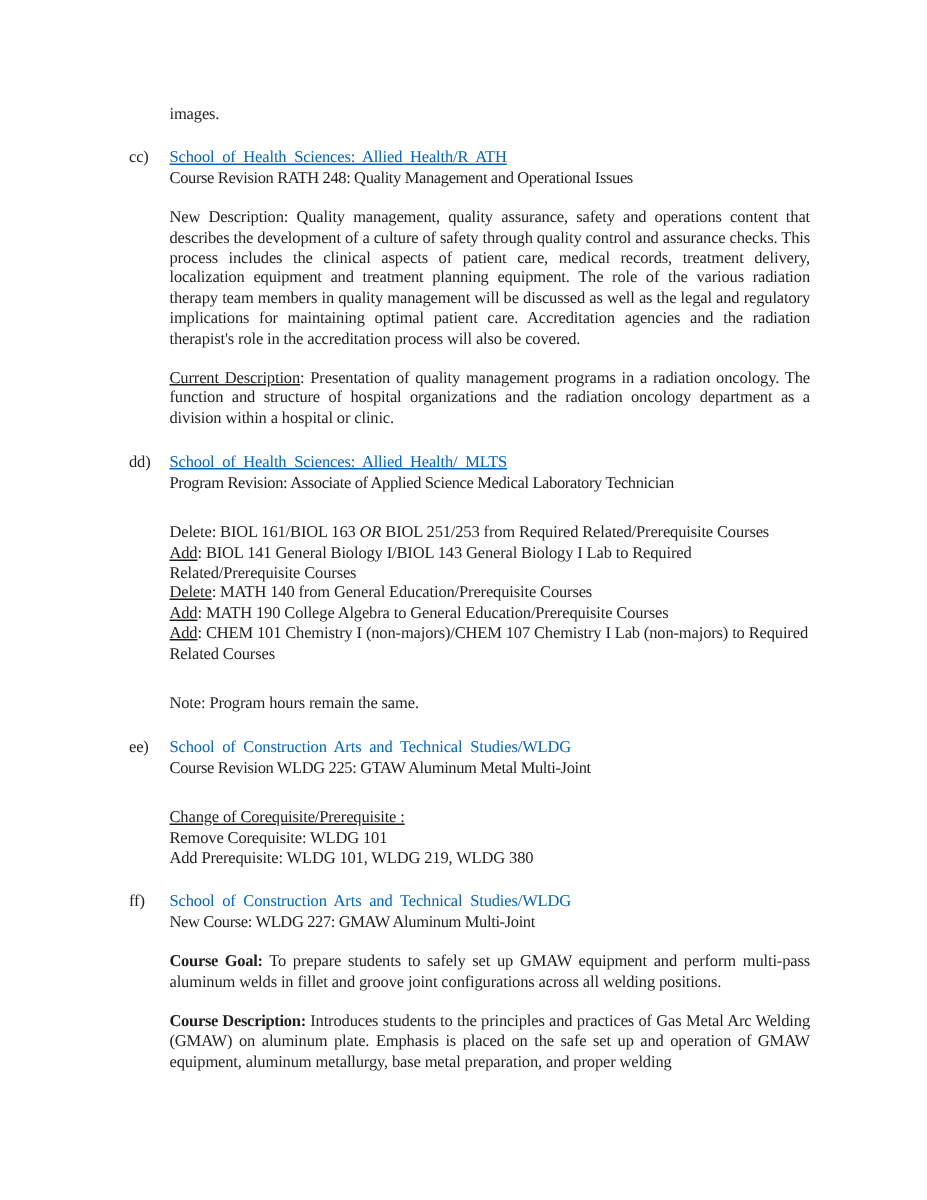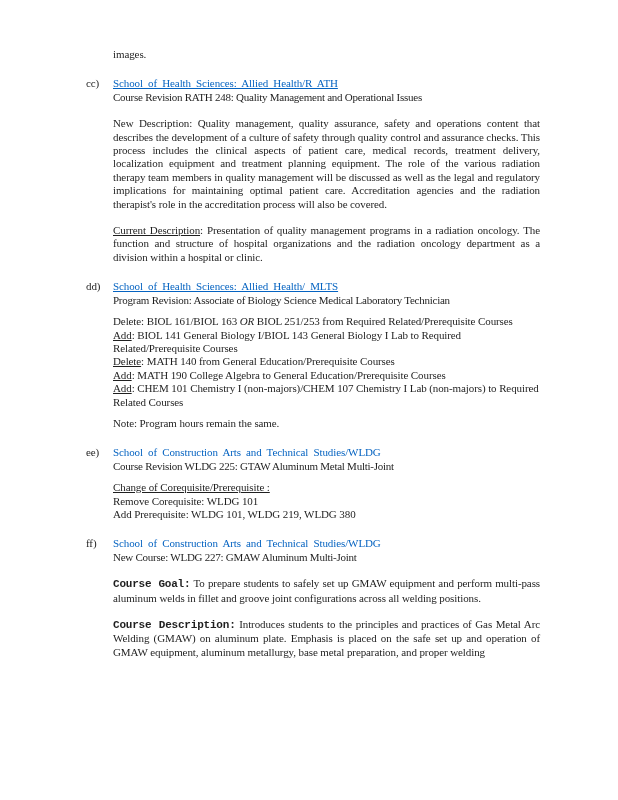--- a/index.html
+++ b/index.html
@@ -13,21 +13,21 @@
     height: 800px;
     background: #ffffff;
     overflow: hidden;
     font-family: "Liberation Serif", serif;
     font-size: 11px;
     line-height: 13.4px;
     color: #1f1f1f;
     letter-spacing: -0.1px;
   }
   .content {
-    padding: 48px 78px 0 86px;
+    padding: 70px 78px 0 86px;
   }
   .intro-line {
     margin-left: 27px;
     margin-bottom: 16px;
   }
   .section {
     position: relative;
     padding-left: 27px;
     margin-bottom: 16px;
   }
@@ -47,26 +47,26 @@
     font-weight: normal;
     white-space: nowrap;
     letter-spacing: -0.25px;
   }
   .para {
     margin-top: 13px;
     text-align: justify;
     width: 427px;
   }
   .block {
-    margin-top: 8px;
+    margin-top: 20px;
     width: 427px;
   }
   .u { text-decoration: underline; }
   .it { font-style: italic; }
-  .b { font-weight: bold; letter-spacing: -0.2px; font-family: Liberation Mono, monospace; }
+  .b { font-weight: bold; letter-spacing: -0.2px; }
 </style>
 </head>
 <body>
 
 <div class="page">
   <div class="content">
 
     <div class="intro-line">images.</div>
 
     <div class="section">
@@ -75,21 +75,21 @@
       <div class="course-title">Course Revision RATH 248: Quality Management and Operational Issues</div>
       <div class="para">New Description: Quality management, quality assurance, safety and operations content that describes the development of a culture of safety through quality control and assurance checks. This process includes the clinical aspects of patient care, medical records, treatment delivery, localization equipment and treatment planning equipment. The role of the various radiation therapy team members in quality management will be discussed as well as the legal and regulatory implications for maintaining optimal patient care. Accreditation agencies and the radiation therapist's role in the accreditation process will also be covered.</div>
       <div class="para">
         <span class="u">Current Description</span><span>: Presentation of quality management programs in a radiation oncology. The function and structure of hospital organizations and the radiation oncology department as a division within a hospital or clinic.</span>
       </div>
     </div>
 
     <div class="section">
       <span class="section-label">dd)</span>
       <div class="school-heading underlined">School of Health Sciences: Allied Health/ MLTS</div>
-      <div class="course-title">Program Revision: Associate of Biology Science Medical Laboratory Technician</div>
+      <div class="course-title">Program Revision: Associate of Applied Science Medical Laboratory Technician</div>
       <div class="block">
         <div><span>Delete: BIOL 161/BIOL 163 </span><span class="u"></span><span class="it">OR</span><span> BIOL 251/253 from Required Related/Prerequisite Courses</span></div>
         <div><span></span><span class="u">Add</span><span class="it"></span><span>: BIOL 141 General Biology I/BIOL 143 General Biology I Lab to Required Related/Prerequisite Courses</span></div>
         <div><span></span><span class="u">Delete</span><span class="it"></span><span>: MATH 140 from General Education/Prerequisite Courses</span></div>
         <div><span></span><span class="u">Add</span><span class="it"></span><span>: MATH 190 College Algebra to General Education/Prerequisite Courses</span></div>
         <div><span></span><span class="u">Add</span><span class="it"></span><span>: CHEM 101 Chemistry I (non-majors)/CHEM 107 Chemistry I Lab (non-majors) to Required Related Courses</span></div>
       </div>
       <div class="block">Note: Program hours remain the same.</div>
     </div>
 

